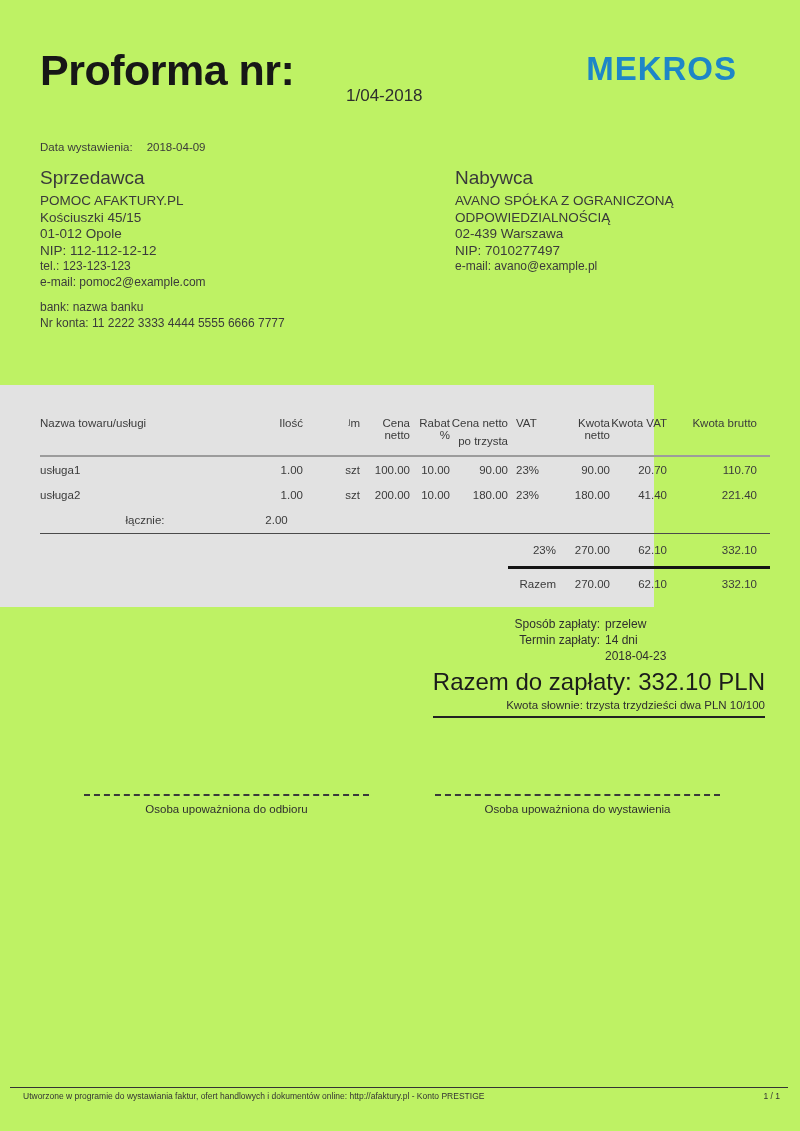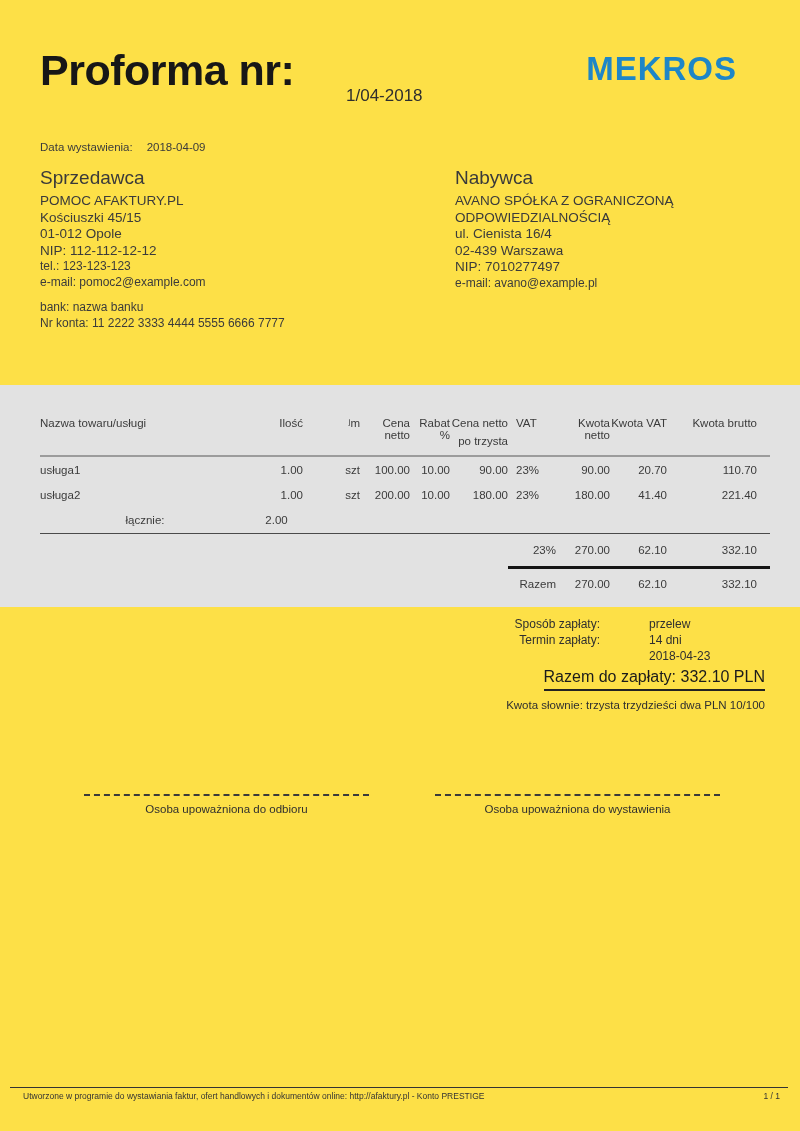--- a/index.html
+++ b/index.html
@@ -1,17 +1,17 @@
 <!DOCTYPE html>
 <html><head>
 <meta charset="utf-8">
 <style>
   html,body { margin:0; padding:0; background:#fff; }
   .page {
-    position:relative; width:800px; height:1131px; background:#fde047;
+    position:relative; width:800px; height:1131px; background:#bef264;
     font-family:"Liberation Sans","DejaVu Sans",sans-serif; color:#3b3b3b;
     overflow:hidden; margin:0 auto;
   }
 
   
   .title { position:absolute; left:40px; top:46px; font-size:43px; font-weight:600; color:#171717; letter-spacing:-0.5px; }
   .doc-number { position:absolute; left:334px; top:86px; font-size:17px; color:#2e2e2e;margin-left:12px; }
   .logo { position:absolute; right:63px; top:50px; font-size:33px; font-weight:700; letter-spacing:1px; color:#1e86c7; }
 
   .issue-row { position:absolute; left:40px; top:141px; font-size:11.5px; color:#3b3b3b; }
@@ -20,42 +20,42 @@
   
   .party { position:absolute; top:167px; }
   .party.seller { left:40px; width:360px; }
   .party.buyer  { left:455px; width:250px; }
   .party-heading { font-size:19px; color:#3a3a3a; font-weight:400; margin-bottom:4px; }
   .party-line  { font-size:13.5px; line-height:16.5px; }
   .party-line.small { font-size:12px; line-height:15.5px; }
   .gap { height:10px; }
 
   
-  .items-band { position:absolute; left:0; top:385px; width:800px; height:222px; background:#e2e2e2; }
+  .items-band { position:absolute; left:0; top:385px; width:654px; height:222px; background:#e2e2e2; }
   table.items { position:absolute; left:40px; top:30px; width:730px; border-collapse:collapse; table-layout:fixed; font-size:11.5px; color:#3b3b3b; }
   table.items th { font-weight:400; vertical-align:top; padding:2px 0 0 0; height:38px; border-bottom:2px solid #9c9c9c; }
   table.items td { padding:0; }
   .c-left { text-align:left; }
   .c-right { text-align:right; }
   .c-center { text-align:right; }
   .c-vat { text-align:left; padding-left:8px !important; }
   .c-last { padding-right:13px !important; text-align:right; }
   tr.item-row td { height:25px; vertical-align:middle; }
   tr.total-row td { height:26px; vertical-align:middle; border-bottom:1px solid #4a4a4a;text-align:center; }
   tr.sum-row td { height:32px; vertical-align:middle; }
   tr.sum-razem td.sum-cell { border-top:3px solid #141414; height:28px; }
   td.sum-label { text-align:right; }
   .hdr-sub { display:block; margin-top:6px; }
 
   
   .pay { position:absolute; left:430px; top:616px; width:345px; font-size:12px; line-height:16px; color:#2f2f2f; }
-  .pay-row { display:flex;gap:44px; }
+  .pay-row { display:flex; }
   .pay-label { width:170px; text-align:right; }
   .pay-value { margin-left:5px; }
-  .total-due { position:absolute; top:668px; right:35px; font-size:16px; color:#1b1b1b; border-bottom:2px solid #222; padding-bottom:3px; }
+  .total-due { position:absolute; top:668px; right:35px; font-size:24px; color:#1b1b1b; border-bottom:2px solid #222; padding-bottom:20px; }
   .amount-words { position:absolute; top:699px; right:35px; font-size:11.5px; color:#2f2f2f; }
 
   
   .sig { position:absolute; top:794px; width:285px; text-align:center; }
   .sig.left { left:84px; } .sig.right { left:435px; }
   .sig-line { border-top:2px dashed #3a3a3a; height:0; margin-bottom:7px; }
   .sig-caption { font-size:11.5px; color:#2f2f2f; }
 
   
   .footer-rule { position:absolute; left:10px; right:12px; top:1087px; border-top:1.5px solid #333; }
@@ -84,21 +84,20 @@
     <div class="party-line small">tel.: 123-123-123</div>
     <div class="party-line small">e-mail: pomoc2@example.com</div>
     <div class="gap"></div>
     <div class="party-line small">bank: nazwa banku</div>
     <div class="party-line small">Nr konta: 11 2222 3333 4444 5555 6666 7777</div>
   </div>
 
   <div class="party buyer">
     <div class="party-heading">Nabywca</div>
     <div class="party-line">AVANO SPÓŁKA Z OGRANICZONĄ ODPOWIEDZIALNOŚCIĄ</div>
-    <div class="party-line">ul. Cienista 16/4</div>
     <div class="party-line">02-439 Warszawa</div>
     <div class="party-line">NIP: 7010277497</div>
     <div class="party-line small">e-mail: avano@example.pl</div>
   </div>
 
   <div class="items-band">
     <table class="items">
       <colgroup>
         <col style="width:210px">
           <col style="width:53px">

